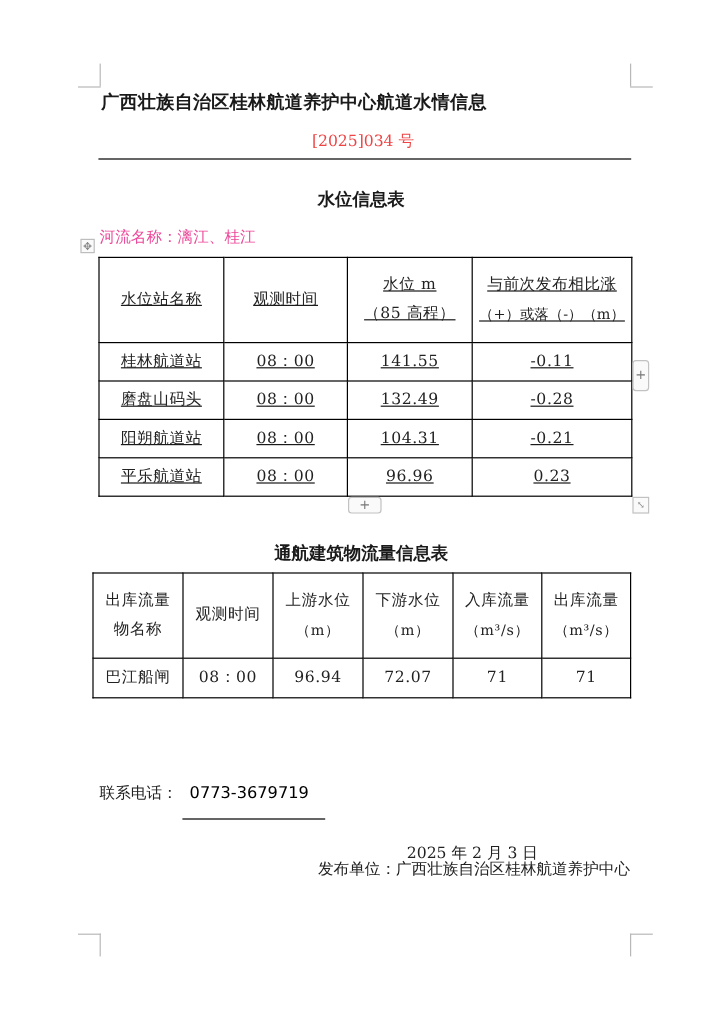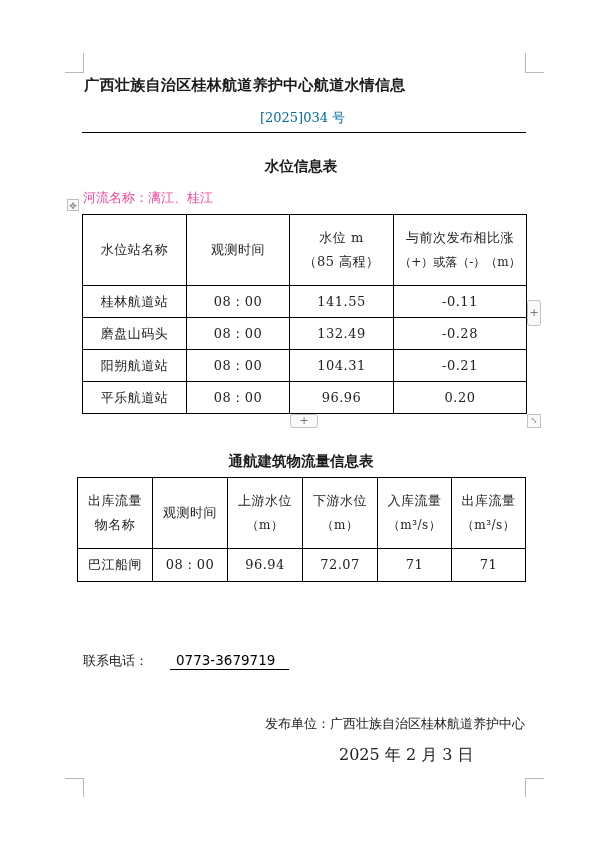--- a/index.html
+++ b/index.html
@@ -5,57 +5,57 @@
   html, body { margin: 0; padding: 0; }
   body {
     width: 605px; height: 852px; background: #ffffff; position: relative; overflow: hidden;
     font-family: "DejaVu Serif", "Liberation Serif", serif; color: #1a1a1a;
   }
   .corner { position: absolute; background: #b8b8b8; }
   .title {
     position: absolute; left: 0; width: 490px; top: 76px; text-align: center;
     font-family: "DejaVu Sans", "Liberation Sans", sans-serif; font-weight: bold; font-size: 15px; letter-spacing: 0.3px;
   }
-  .docno { position: absolute; left: 0; width: 605px; top: 109px; text-align: center; font-size: 13px; color: #0369a1; }
+  .docno { position: absolute; left: 0; width: 605px; top: 109px; text-align: center; font-size: 13px; color: #ef4444; }
   .rule { position: absolute; left: 82px; top: 132px; width: 444px; height: 0; border-top: 1.4px solid #000; }
   .sec-title {
     position: absolute; left: 0; width: 602px; text-align: center;
     font-family: "DejaVu Sans", "Liberation Sans", sans-serif; font-weight: bold; font-size: 14.5px;
   }
   .river { position: absolute; left: 83px; top: 189px; font-size: 13px; color: #ec4899; }
   .move-handle {
     position: absolute; left: 67px; top: 199px; width: 12px; height: 12px; border: 1px solid #bdbdbd;
     background: #fafafa; font-size: 9px; line-height: 12px; text-align: center; color: #888; box-sizing: border-box;
   }
   table.grid { position: absolute; border-collapse: collapse; table-layout: fixed; }
   table.grid td {
     border: 1.3px solid #000; text-align: center; vertical-align: middle; font-size: 13px;
     color: #222; padding: 0; line-height: 24px; letter-spacing: 0.5px;
   }
-  #t1 { left: 82px; top: 214px; width: 444px; }
+  #t1 { left: 82px; top: 214px; width: 444px; text-decoration: underline; }
   #t1 tr.head td { height: 70px; }
   #t1 tr.row td { height: 31px; }
   #t2 { left: 77px; top: 477px; width: 448px; }
   #t2 tr.head td { height: 70px; }
   #t2 tr.row td { height: 32px; }
   .add-btn {
     position: absolute; border: 1px solid #c2c2c2; border-radius: 3px; background: #fafafa; color: #777;
     font-family: "DejaVu Sans", sans-serif; font-size: 11px; text-align: center; box-sizing: border-box;
   }
   .resize-handle {
     position: absolute; left: 527px; top: 414px; width: 14px; height: 14px; border: 1px solid #c2c2c2;
     background: #fafafa; color: #888; font-size: 8px; line-height: 12px; text-align: center; box-sizing: border-box;
   }
   .contact { position: absolute; left: 83px; top: 652px; font-size: 13px; color: #222; }
   .phone {
-    display: inline-block; margin-left: 22px; font-family: "DejaVu Sans", "Liberation Sans", sans-serif;
-    font-size: 13.5px; color: #000; border-bottom: 1.2px solid #000; padding: 0 14px 0 6px; line-height: 17px;
+    display: inline-block; margin-left: 4px; font-family: "DejaVu Sans", "Liberation Sans", sans-serif;
+    font-size: 13.5px; color: #000; border-bottom: 1.2px solid #000; padding: 0 14px 12px 6px; line-height: 17px;
   }
   .publisher { position: absolute; right: 80px; top: 715px; font-size: 13px; color: #222; }
-  .date { position: absolute; left: 339px; top: 745px; font-size: 16px; color: #222; }
+  .date { position: absolute; left: 339px; top: 702px; font-size: 13px; color: #222; }
 </style>
 </head>
 <body>
 
 <div class="corner" style="left:83px;top:53px;width:1px;height:19px;"></div>
 <div class="corner" style="left:65px;top:72px;width:19px;height:1px;"></div>
 <div class="corner" style="left:525px;top:53px;width:1px;height:19px;"></div>
 <div class="corner" style="left:525px;top:72px;width:19px;height:1px;"></div>
 <div class="corner" style="left:65px;top:778px;width:19px;height:1px;"></div>
 <div class="corner" style="left:83px;top:778px;width:1px;height:19px;"></div>
@@ -105,21 +105,21 @@
   <tr class="row">
     <td>阳朔航道站</td>
     <td>08：00</td>
     <td>104.31</td>
     <td>-0.21</td>
   </tr>
   <tr class="row">
     <td>平乐航道站</td>
     <td>08：00</td>
     <td>96.96</td>
-    <td>0.20</td>
+    <td>0.23</td>
   </tr>
 </tbody>
   </table>
 
 <div class="add-btn" style="left:527px;top:300px;width:14px;height:26px;line-height:24px;"><span>+</span></div>
 <div class="add-btn" style="left:290px;top:414px;width:28px;height:14px;line-height:12px;"><span>+</span></div>
 <div class="resize-handle">⤡</div>
 
 <div class="sec-title" style="top:452px;">通航建筑物流量信息表</div>
 

